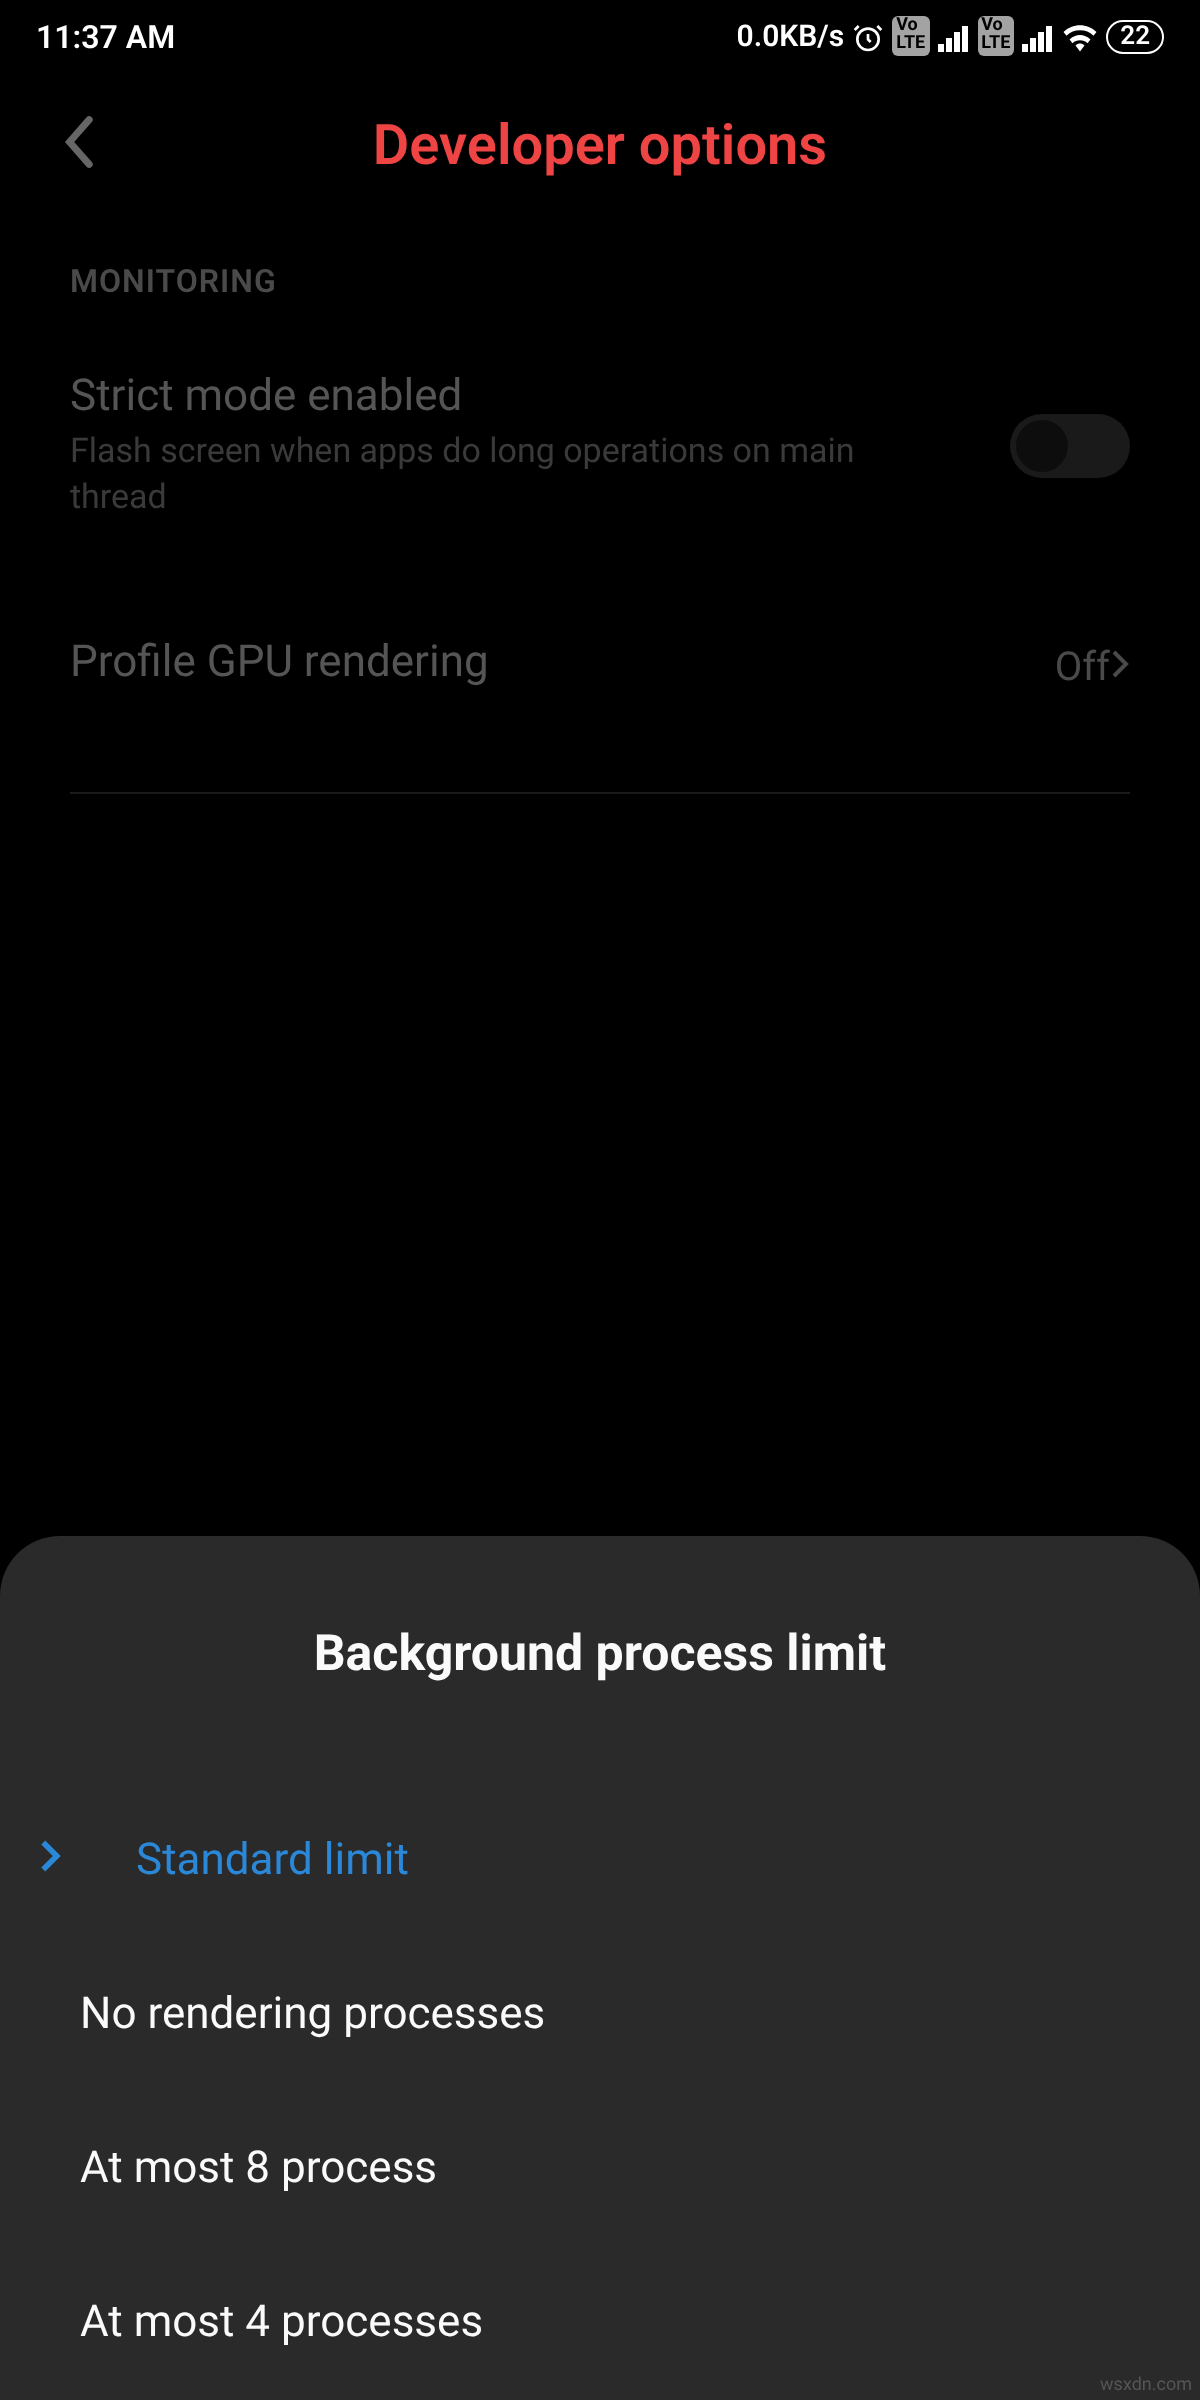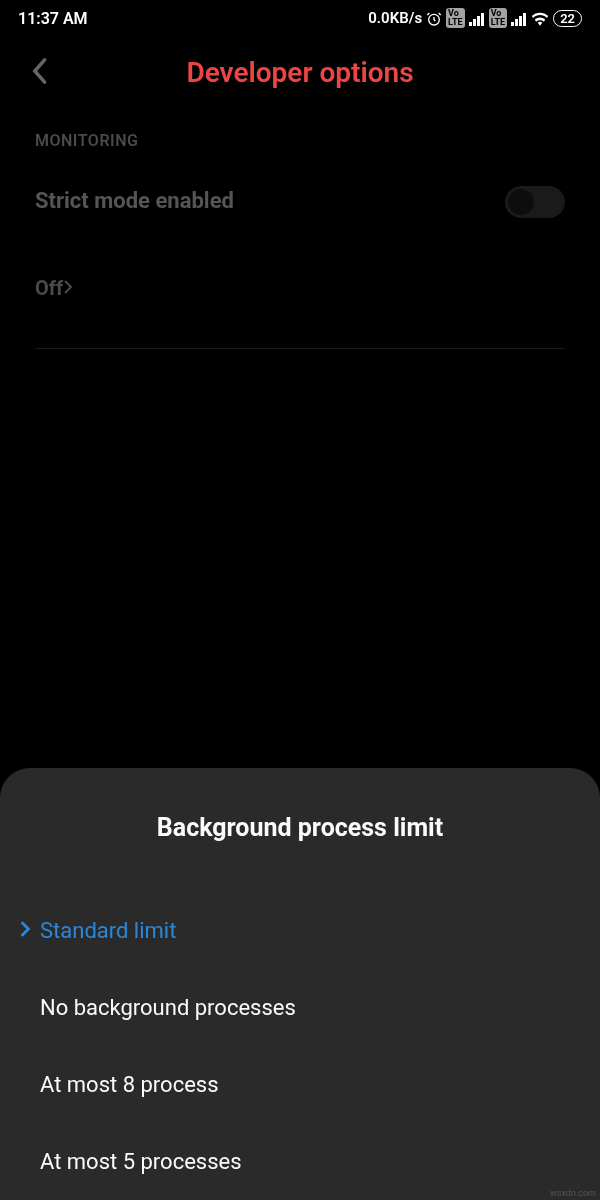--- a/index.html
+++ b/index.html
@@ -72,22 +72,21 @@
       padding: 12px 35px 18px;
       font-size: 16px;
       font-weight: 600;
       color: #4a4a4a;
       letter-spacing: 0.5px;
     }
     .setting-row {
       padding: 18px 35px;
       display: flex;
       align-items: center;
-      justify-content: flex-start;
-      font-weight: bold;
+      justify-content: center;
     }
     .setting-main {
       flex: 1;
     }
     .setting-title {
       font-size: 22px;
       color: #555;
       margin-bottom: 4px;
     }
     .setting-desc {
@@ -140,20 +139,21 @@
       font-weight: 700;
       color: #fafafa;
       margin-bottom: 50px;
     }
     .option-row {
       padding: 26px 40px;
       display: flex;
       align-items: flex-end;
       font-size: 22px;
       color: #fafafa;
+      gap: 28px;
     }
     .option-row.selected {
       color: #2b88d8;
       padding-left: 18px;
     }
     .option-check {
       margin-right: 8px;
       color: #2b88d8;
       font-weight: 700;
     }
@@ -212,25 +212,29 @@
       </svg>
   </span>
   <div class="header-title">Developer options</div>
 </div>
 
 <div class="section-header">MONITORING</div>
 
 <div class="setting-row">
   <div class="setting-main">
     <div class="setting-title">Strict mode enabled</div>
+    <div class="setting-desc">Flash screen when apps do long operations on main thread</div>
   </div>
   <div class="toggle"></div>
 </div>
 
 <div class="setting-row" style="padding-top:40px;">
+  <div class="setting-main">
+    <div class="setting-title">Profile GPU rendering</div>
+  </div>
   <div class="setting-row-right">
     <span>Off</span>
     <span>
       <svg width="10" height="16" viewBox="0 0 10 16" fill="none" stroke="#4a4a4a" stroke-width="2">
           <path d="M2 2l6 6-6 6"></path>
         </svg>
     </span>
   </div>
 </div>
 
@@ -242,27 +246,27 @@
   <div class="option-row selected">
     <span class="option-check">
       <svg width="14" height="18" viewBox="0 0 10 16" fill="none" stroke="#2b88d8" stroke-width="2.5">
           <path d="M2 2l6 6-6 6"></path>
         </svg>
     </span>
     <span>Standard limit</span>
   </div>
 
   <div class="option-row">
-    <span>No background processes</span>
+    <span>No rendering processes</span>
   </div>
 
   <div class="option-row">
     <span>At most 8 process</span>
   </div>
 
 
 
   <div class="option-row">
-    <span>At most 5 processes</span>
+    <span>At most 4 processes</span>
   </div>
 </div>
 
 <div class="watermark">wsxdn.com</div>
 
 </body></html>

